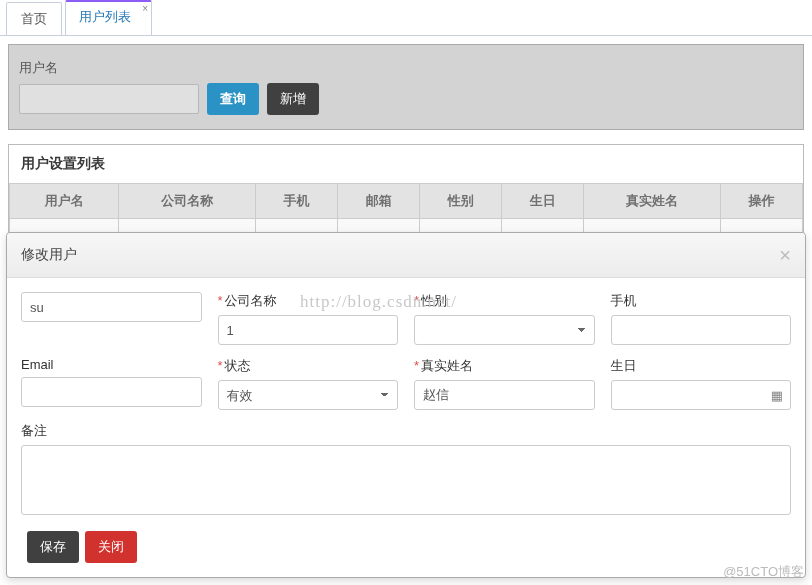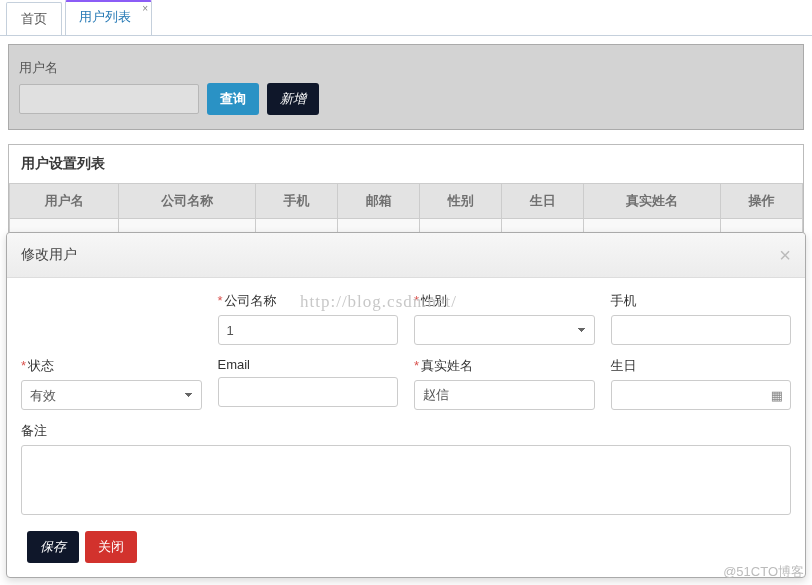--- a/index.html
+++ b/index.html
@@ -77,21 +77,21 @@
     }
     .btn {
       padding: 7px 13px;
       border: none;
       color: #fff;
       border-radius: 3px;
       cursor: pointer;
       font-size: 13px;
     }
     .btn-info { background: #2a92c5; font-weight: bold; }
-    .btn-success { background: #0f172a; font-style: italic; }
+    .btn-success { background: #404040; }
     .btn-danger { background: #d2322d; }
     .list-panel {
       margin-top: 14px;
       border: 1px solid #bbb;
       background: #fff;
     }
     .list-title {
       padding: 10px 12px;
       font-weight: bold;
       font-size: 14px;
@@ -271,45 +271,46 @@
 
 <div class="modal-overlay">
   <div class="modal-header">
     <span class="modal-title">修改用户</span>
     <span class="modal-close">×</span>
   </div>
   <div class="modal-body">
     <div class="form-grid">
 
       <div class="form-group">
+        <input class="form-control" value="su" style="">
       </div>
 
       <div class="form-group">
         <label class="form-label"><span class="req">*</span><span>公司名称</span></label>
         <input class="form-control" value="1" style="">
       </div>
 
       <div class="form-group">
         <label class="form-label"><span class="req">*</span><span>性别</span></label>
         <select class="form-select"><option></option></select>
       </div>
 
       <div class="form-group">
         <label class="form-label">手机</label>
         <input class="form-control" style="">
       </div>
 
       <div class="form-group">
+        <label class="form-label">Email</label>
+        <input class="form-control" style="">
+      </div>
+
+      <div class="form-group">
         <label class="form-label"><span class="req">*</span><span>状态</span></label>
         <select class="form-select"><option>有效</option></select>
-      </div>
-
-      <div class="form-group">
-        <label class="form-label">Email</label>
-        <input class="form-control" style="">
       </div>
 
       <div class="form-group">
         <label class="form-label"><span class="req">*</span><span>真实姓名</span></label>
         <input class="form-control" value="赵信" style="">
       </div>
 
       <div class="form-group">
         <label class="form-label">生日</label>
         <div class="date-wrap">

